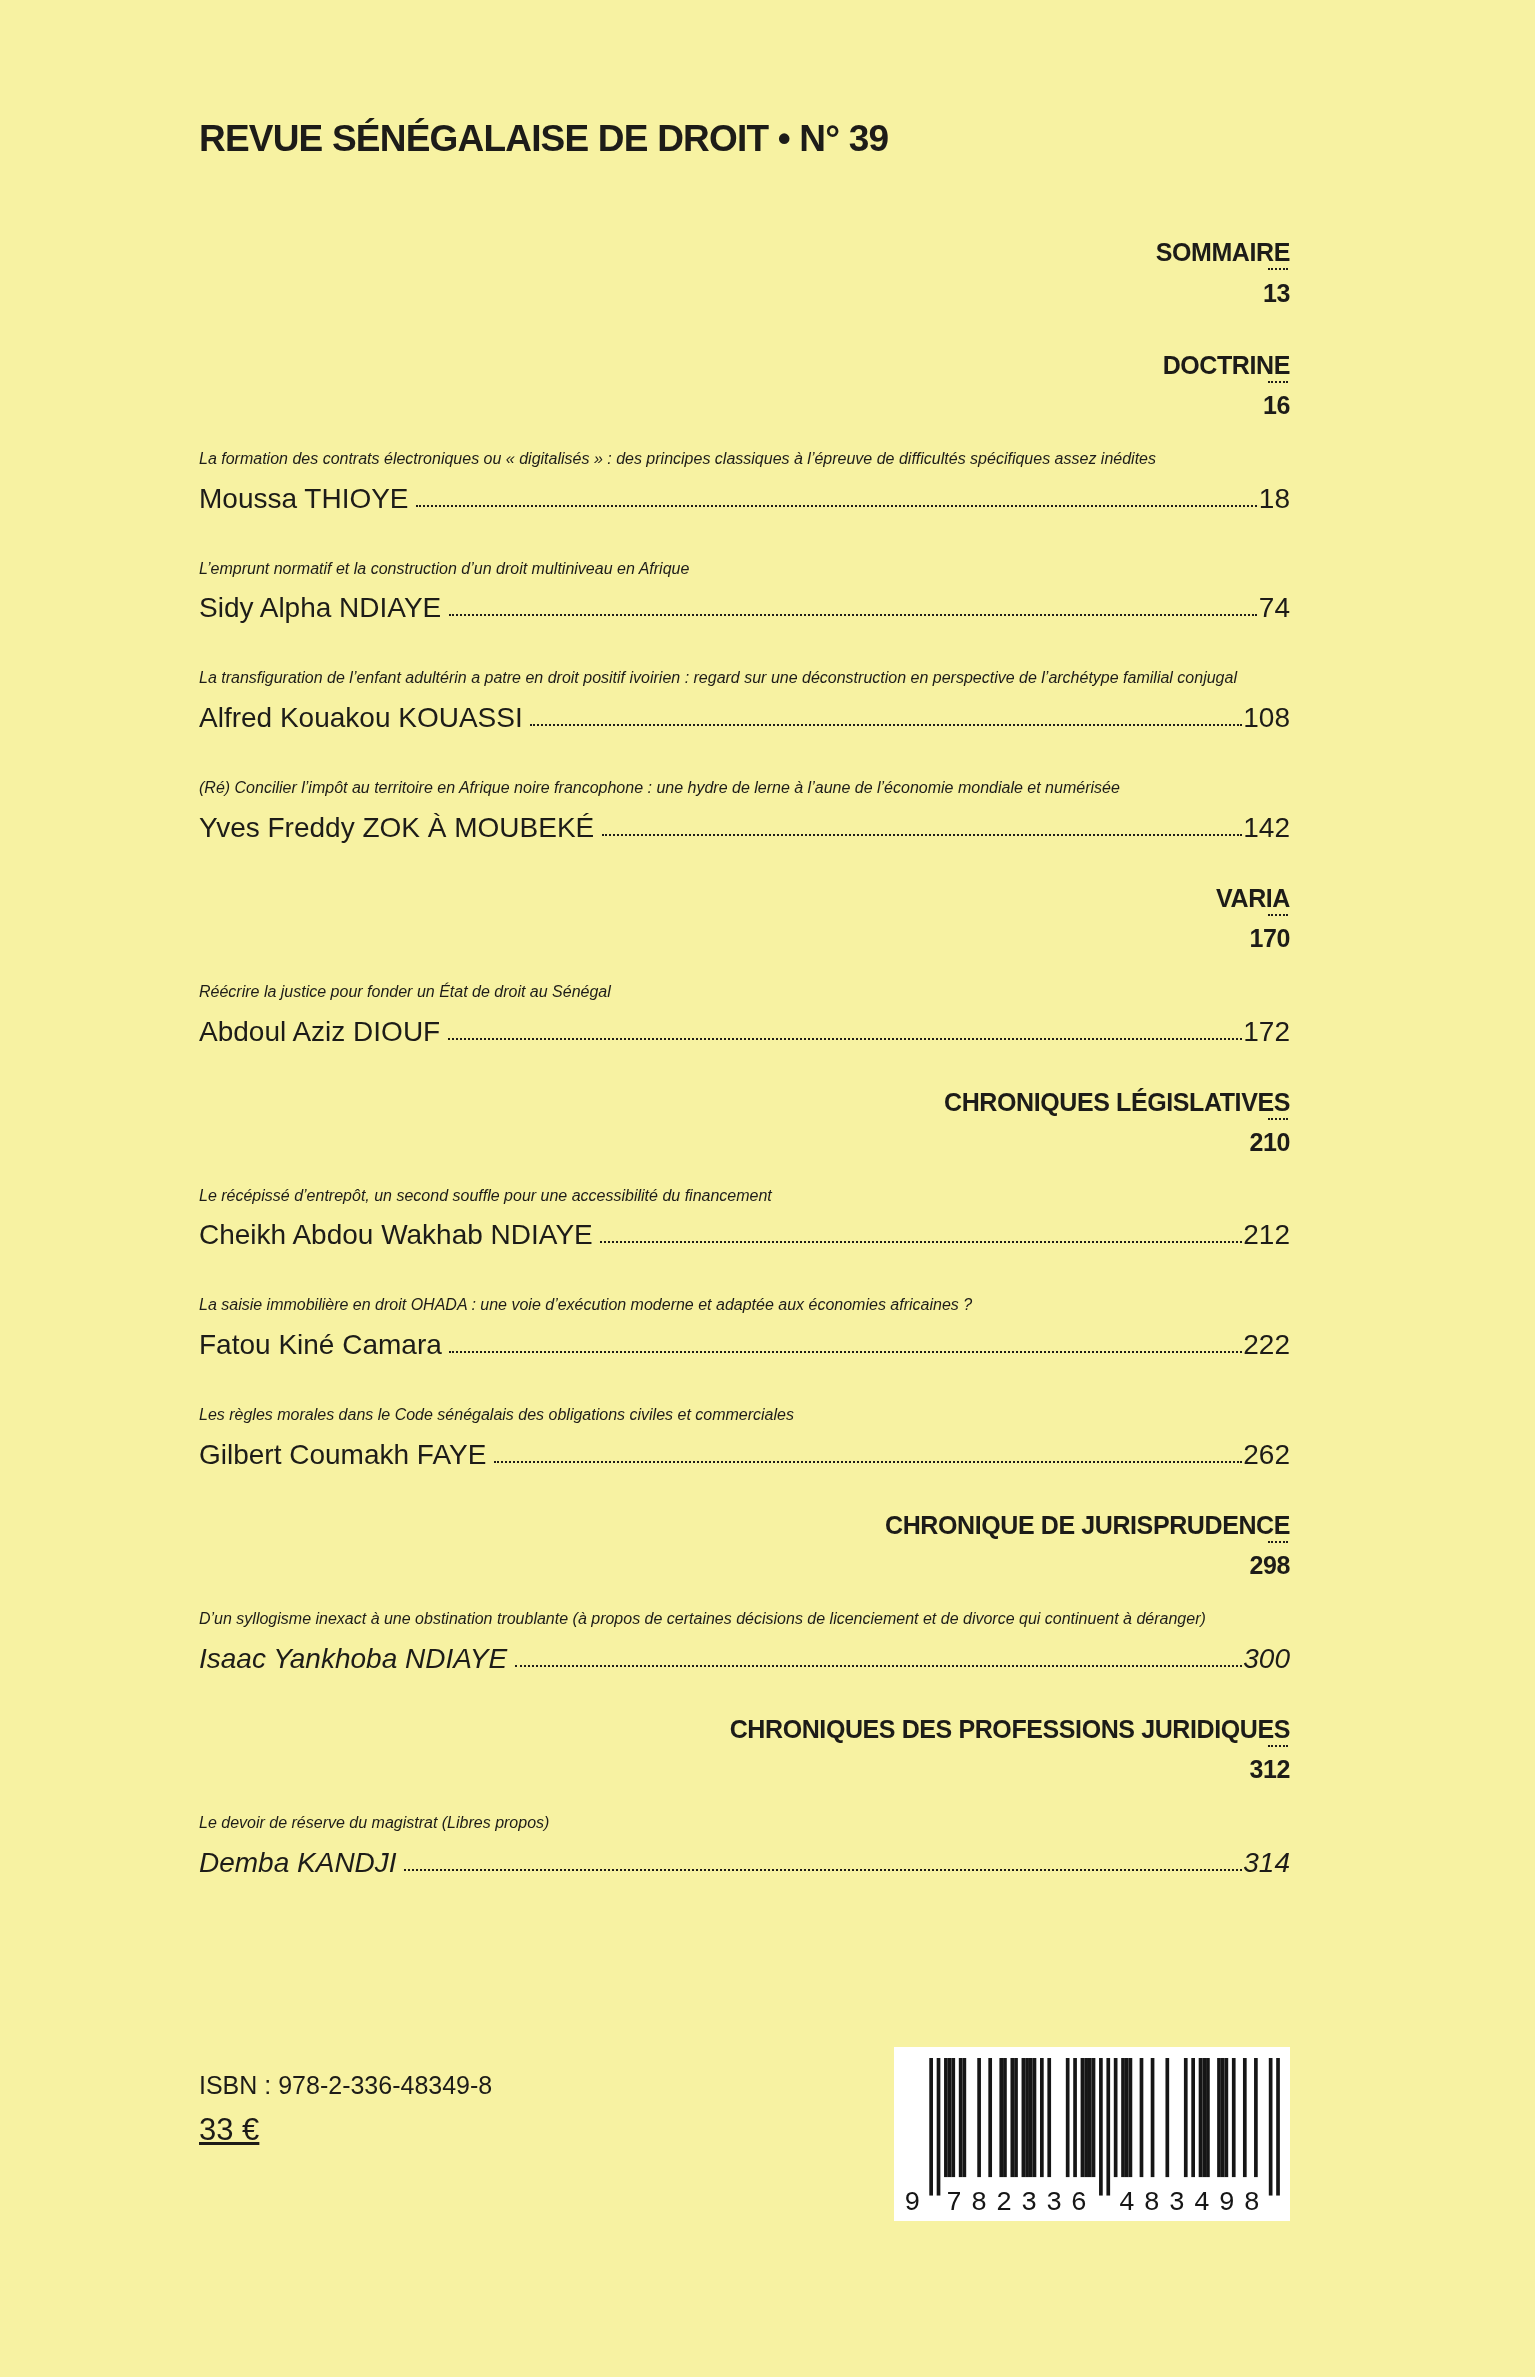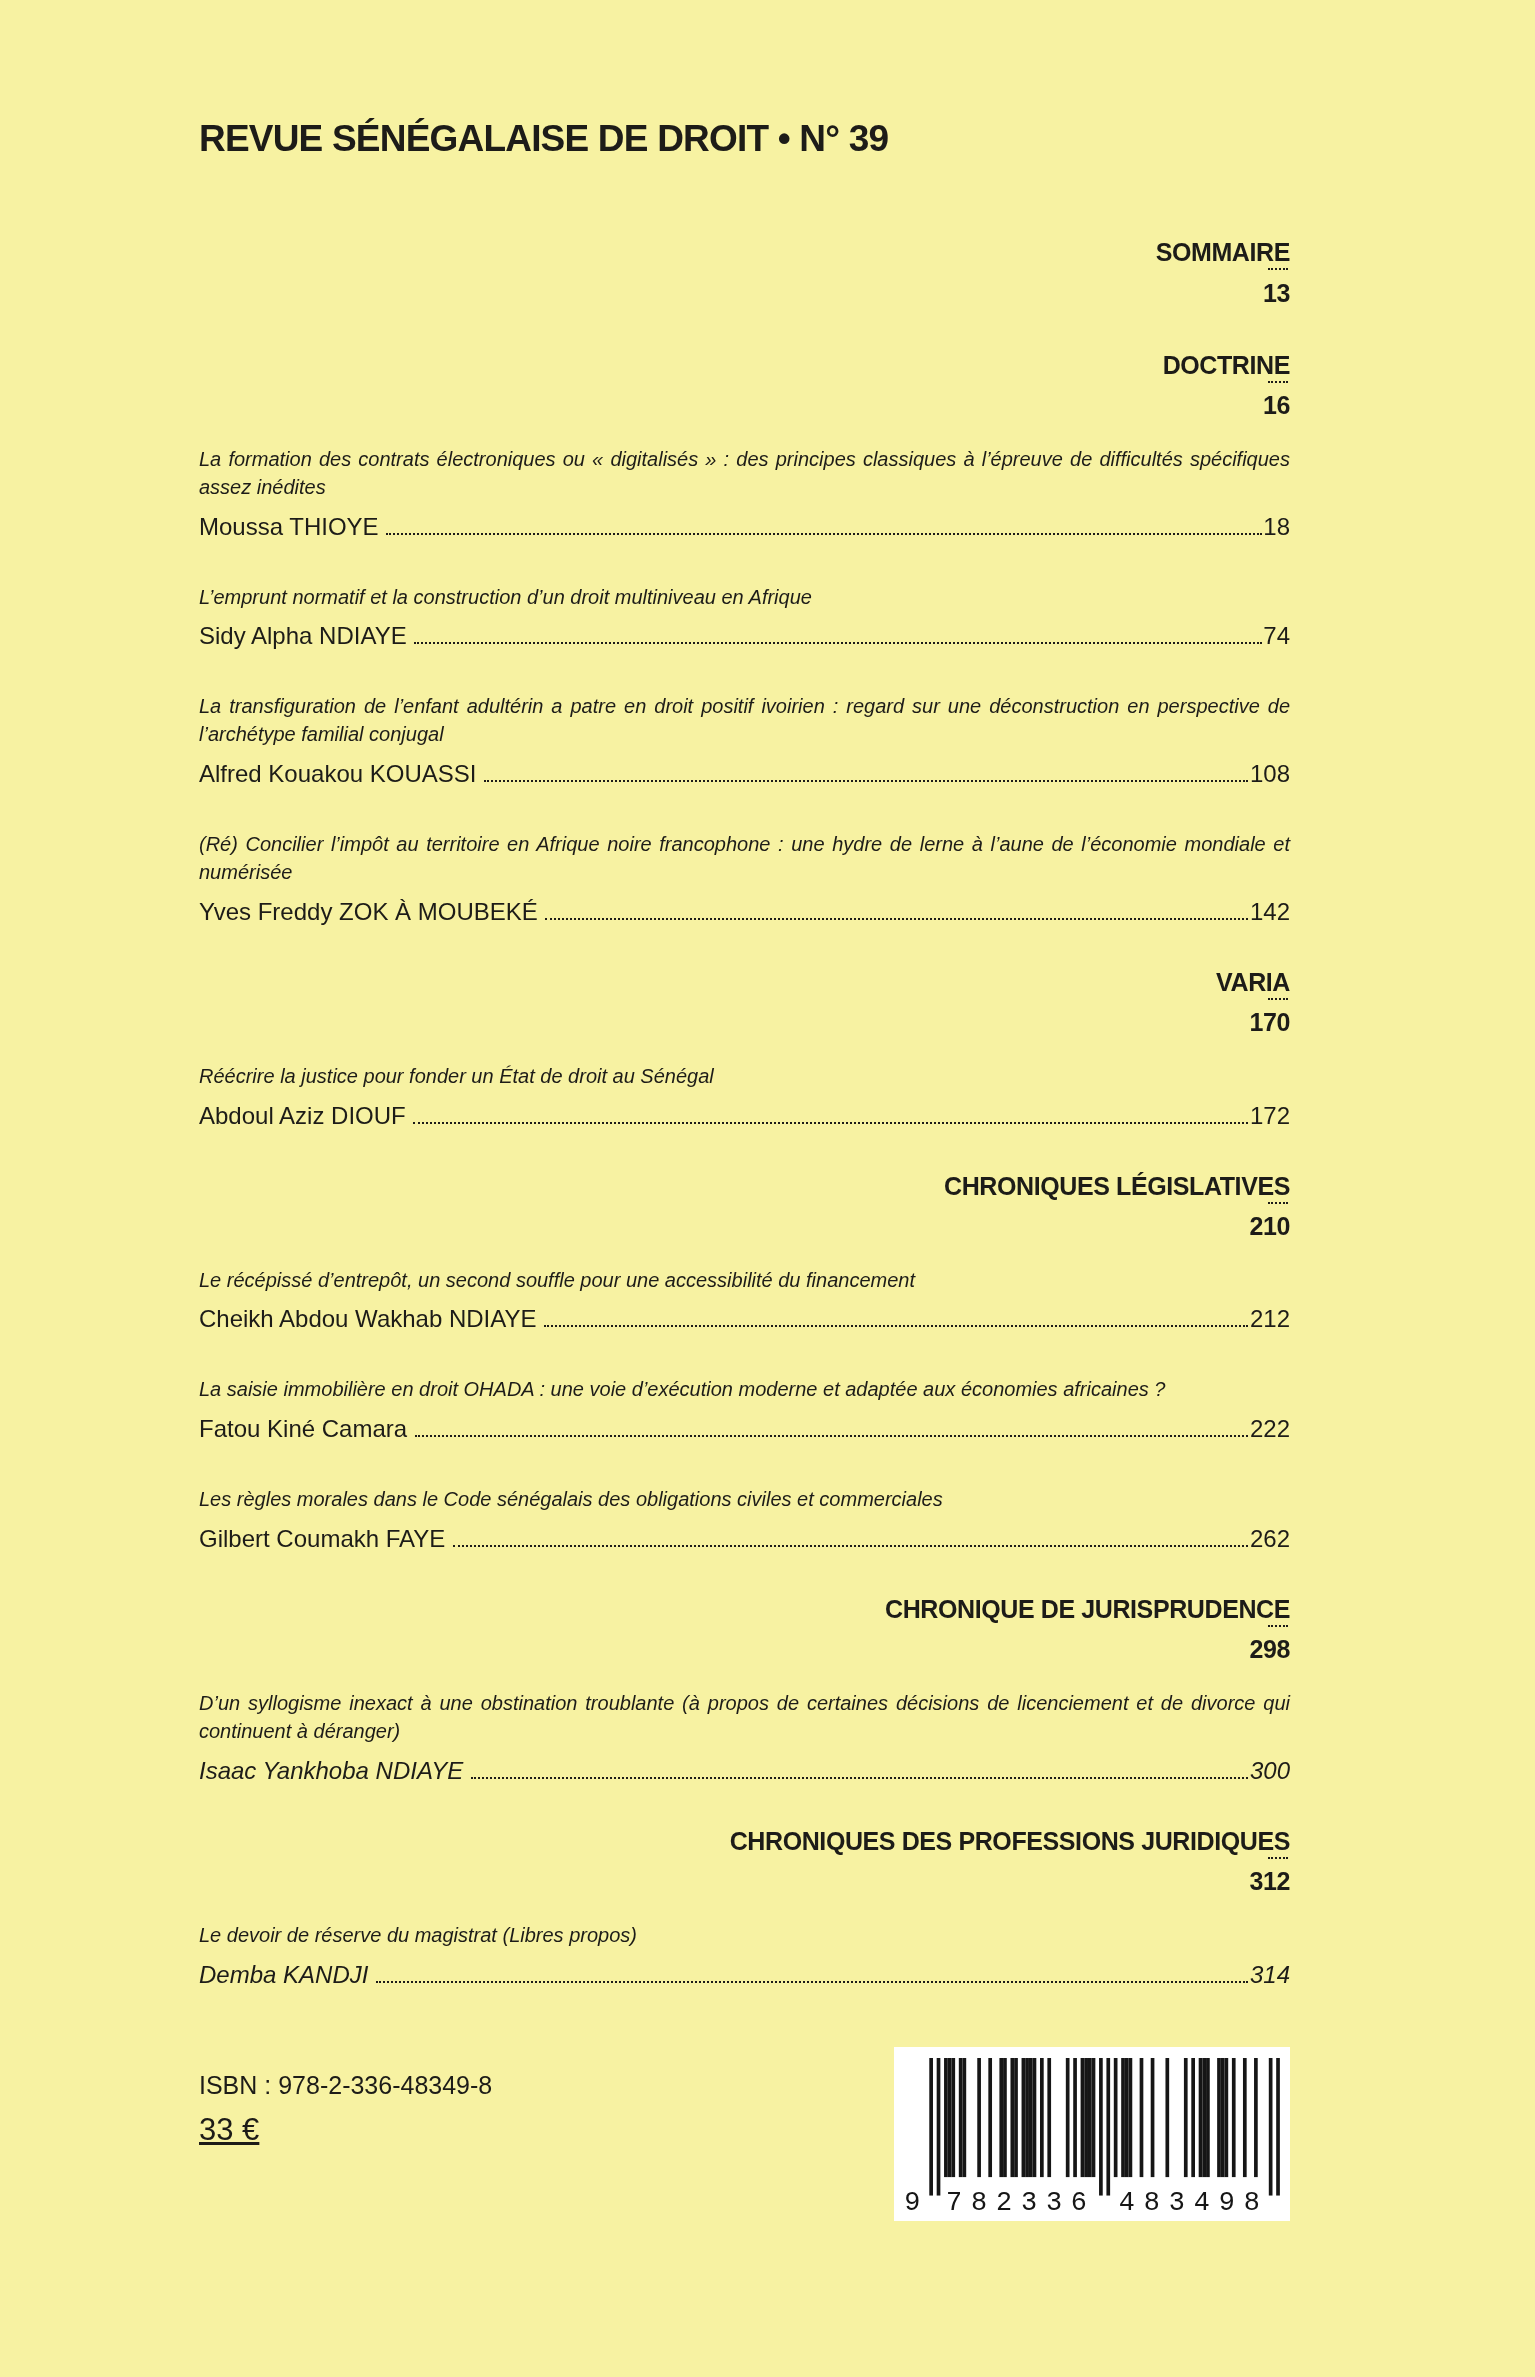--- a/index.html
+++ b/index.html
@@ -27,24 +27,24 @@
   }
   .heading-row{
     font-weight:bold;font-size:25px;line-height:32px;
     letter-spacing:-0.4px;margin-top:40px;flex-direction:column;
   }
   .heading-row .leader{margin-bottom:6.7px;}
   #toc .toc-section:first-child .heading-row{margin-top:0;}
   .entries .toc-entry{margin-top:23.5px;}
   .entries .toc-entry + .toc-entry{margin-top:42px;}
   .entry-title{
-    font-style:italic;font-size:20px;line-height:28px;
+    font-style:italic;font-size:16px;line-height:28px;
     text-align:justify;
   }
-  .author-row{font-size:24px;line-height:28px;margin-top:11.7px;justify-content:flex-end;}
+  .author-row{font-size:28px;line-height:28px;margin-top:11.7px;justify-content:flex-end;}
   .author-row.italic{font-style:italic;}
   .sec-label,.entry-author{white-space:nowrap;}
   .footer{
     position:absolute;left:199px;right:199px;bottom:156px;
     display:flex;justify-content:space-between;align-items:center;
   }
   .footer-left{margin-bottom:49px;}
   .isbn{font-size:25px;}
   .price{font-size:31px;margin-top:11.7px;text-decoration:underline;}
   .barcode-box{background:#ffffff;padding:11.7px 10px 6.7px 10px;}

